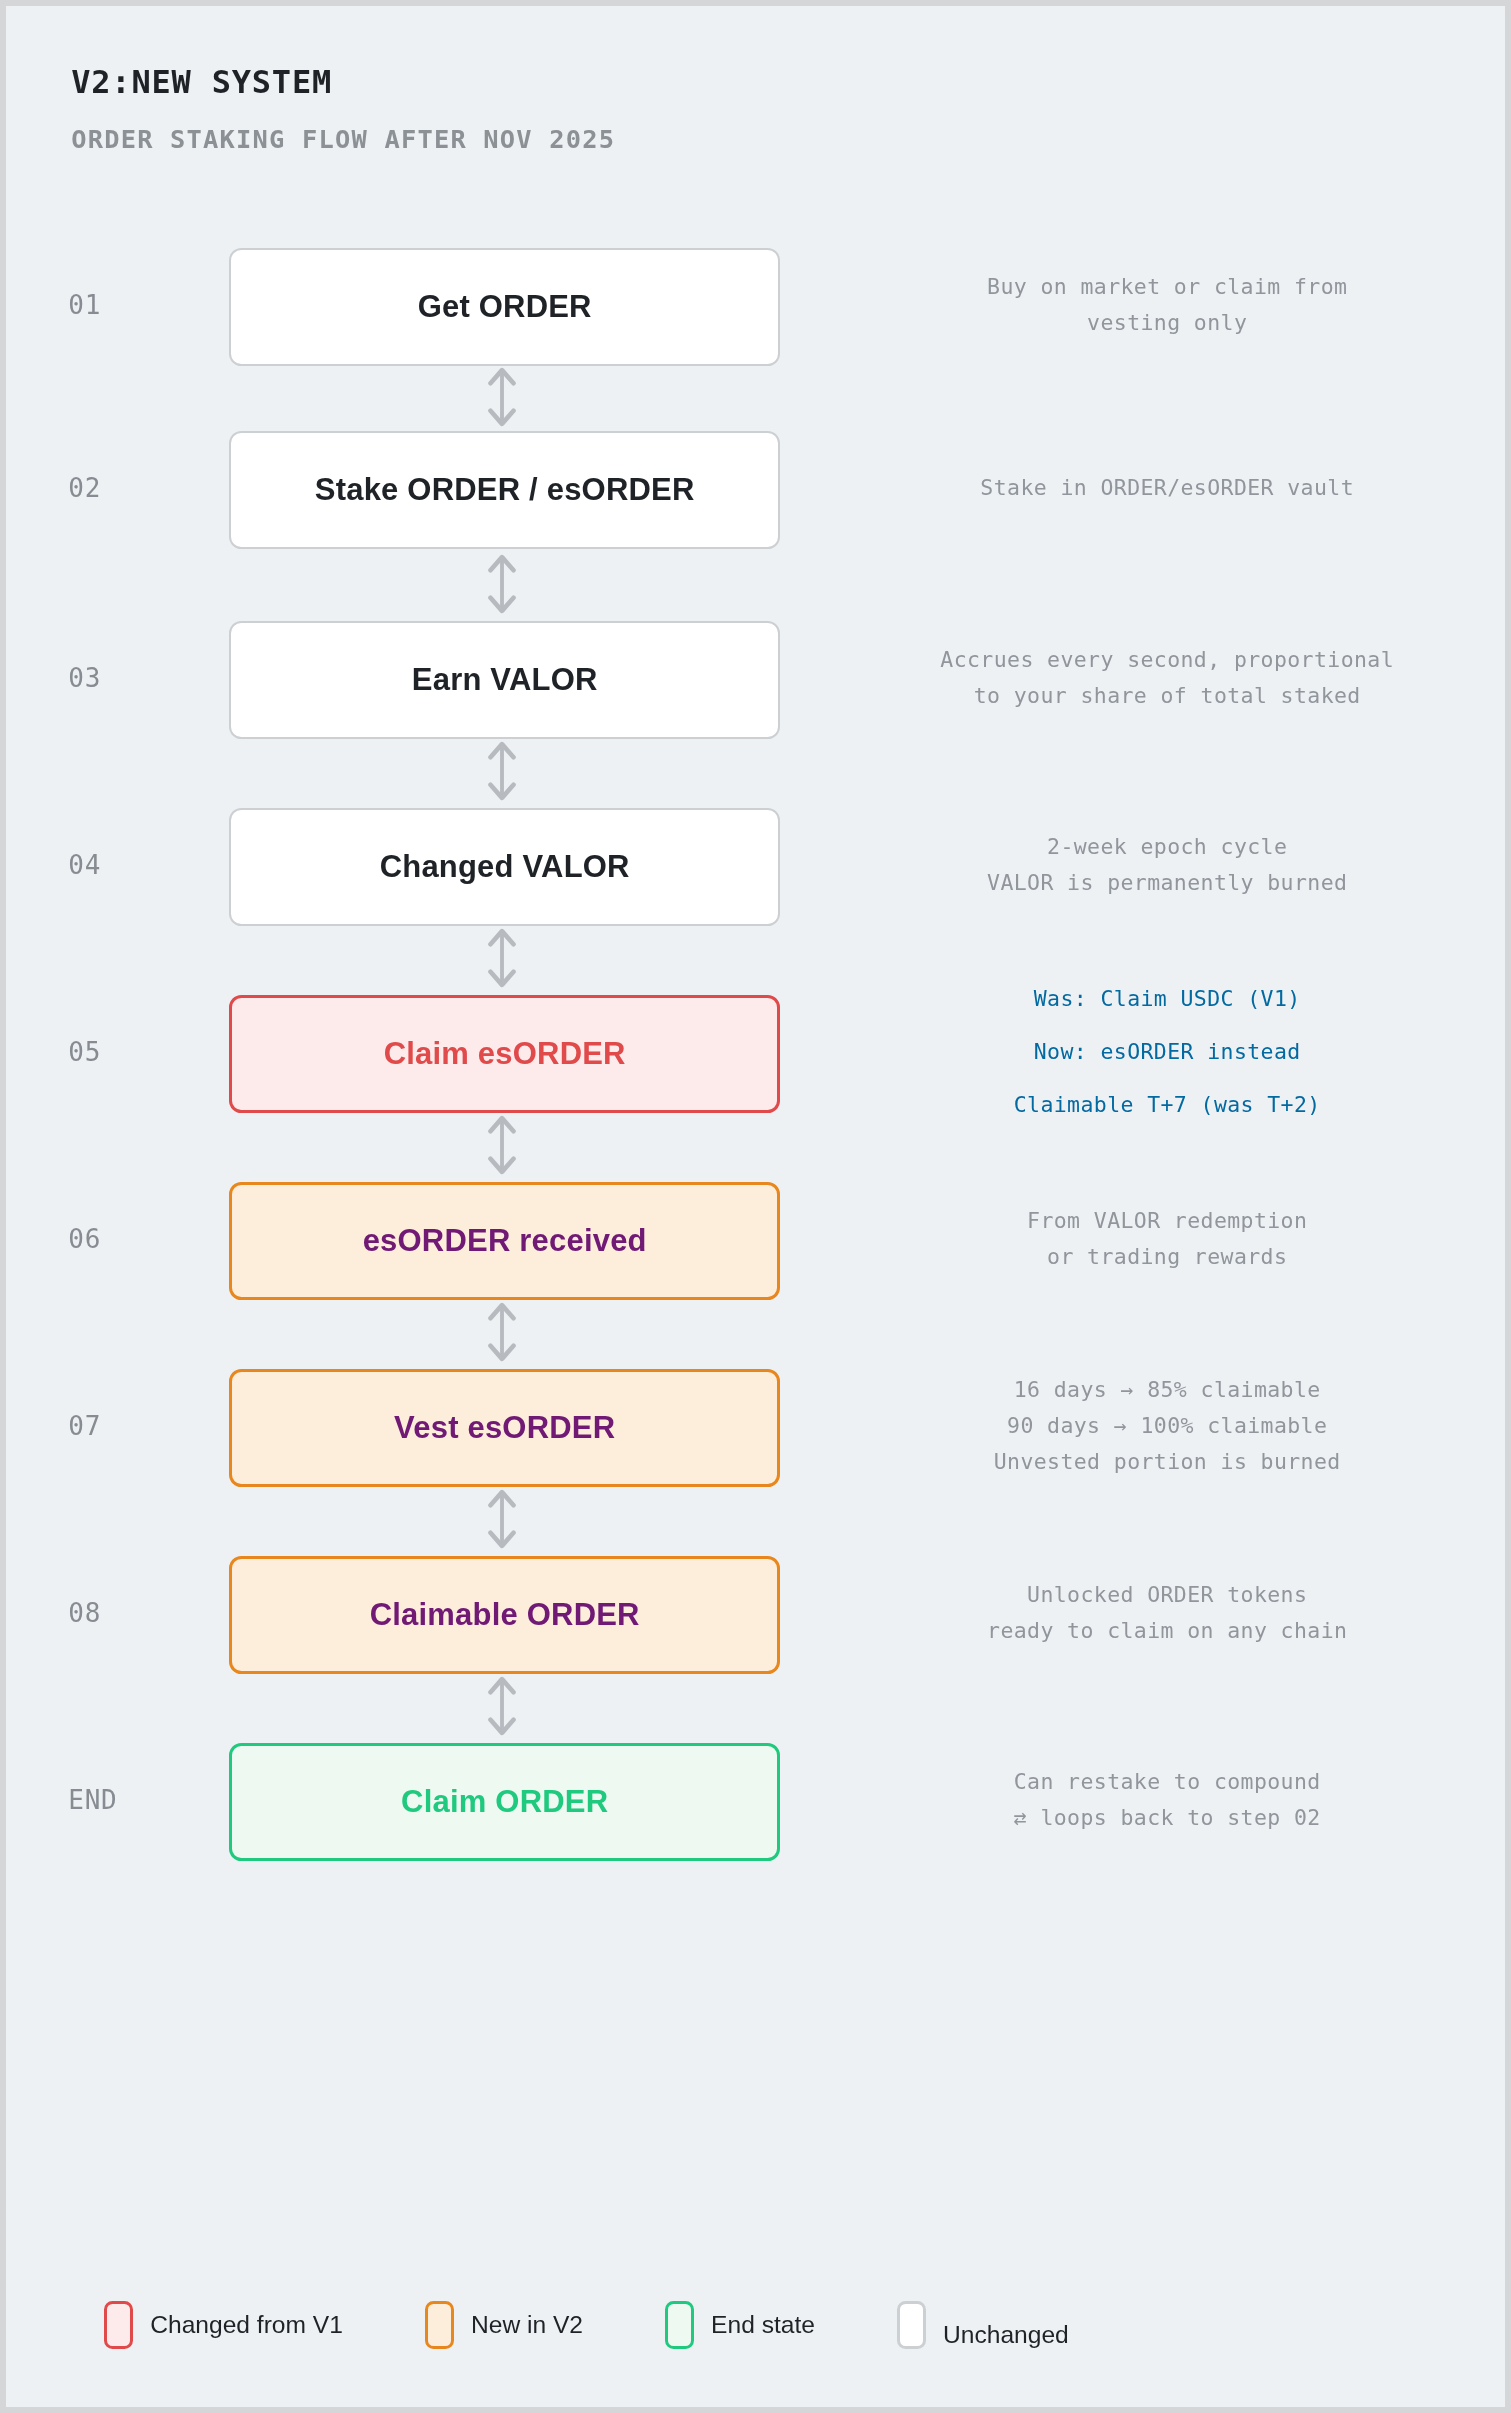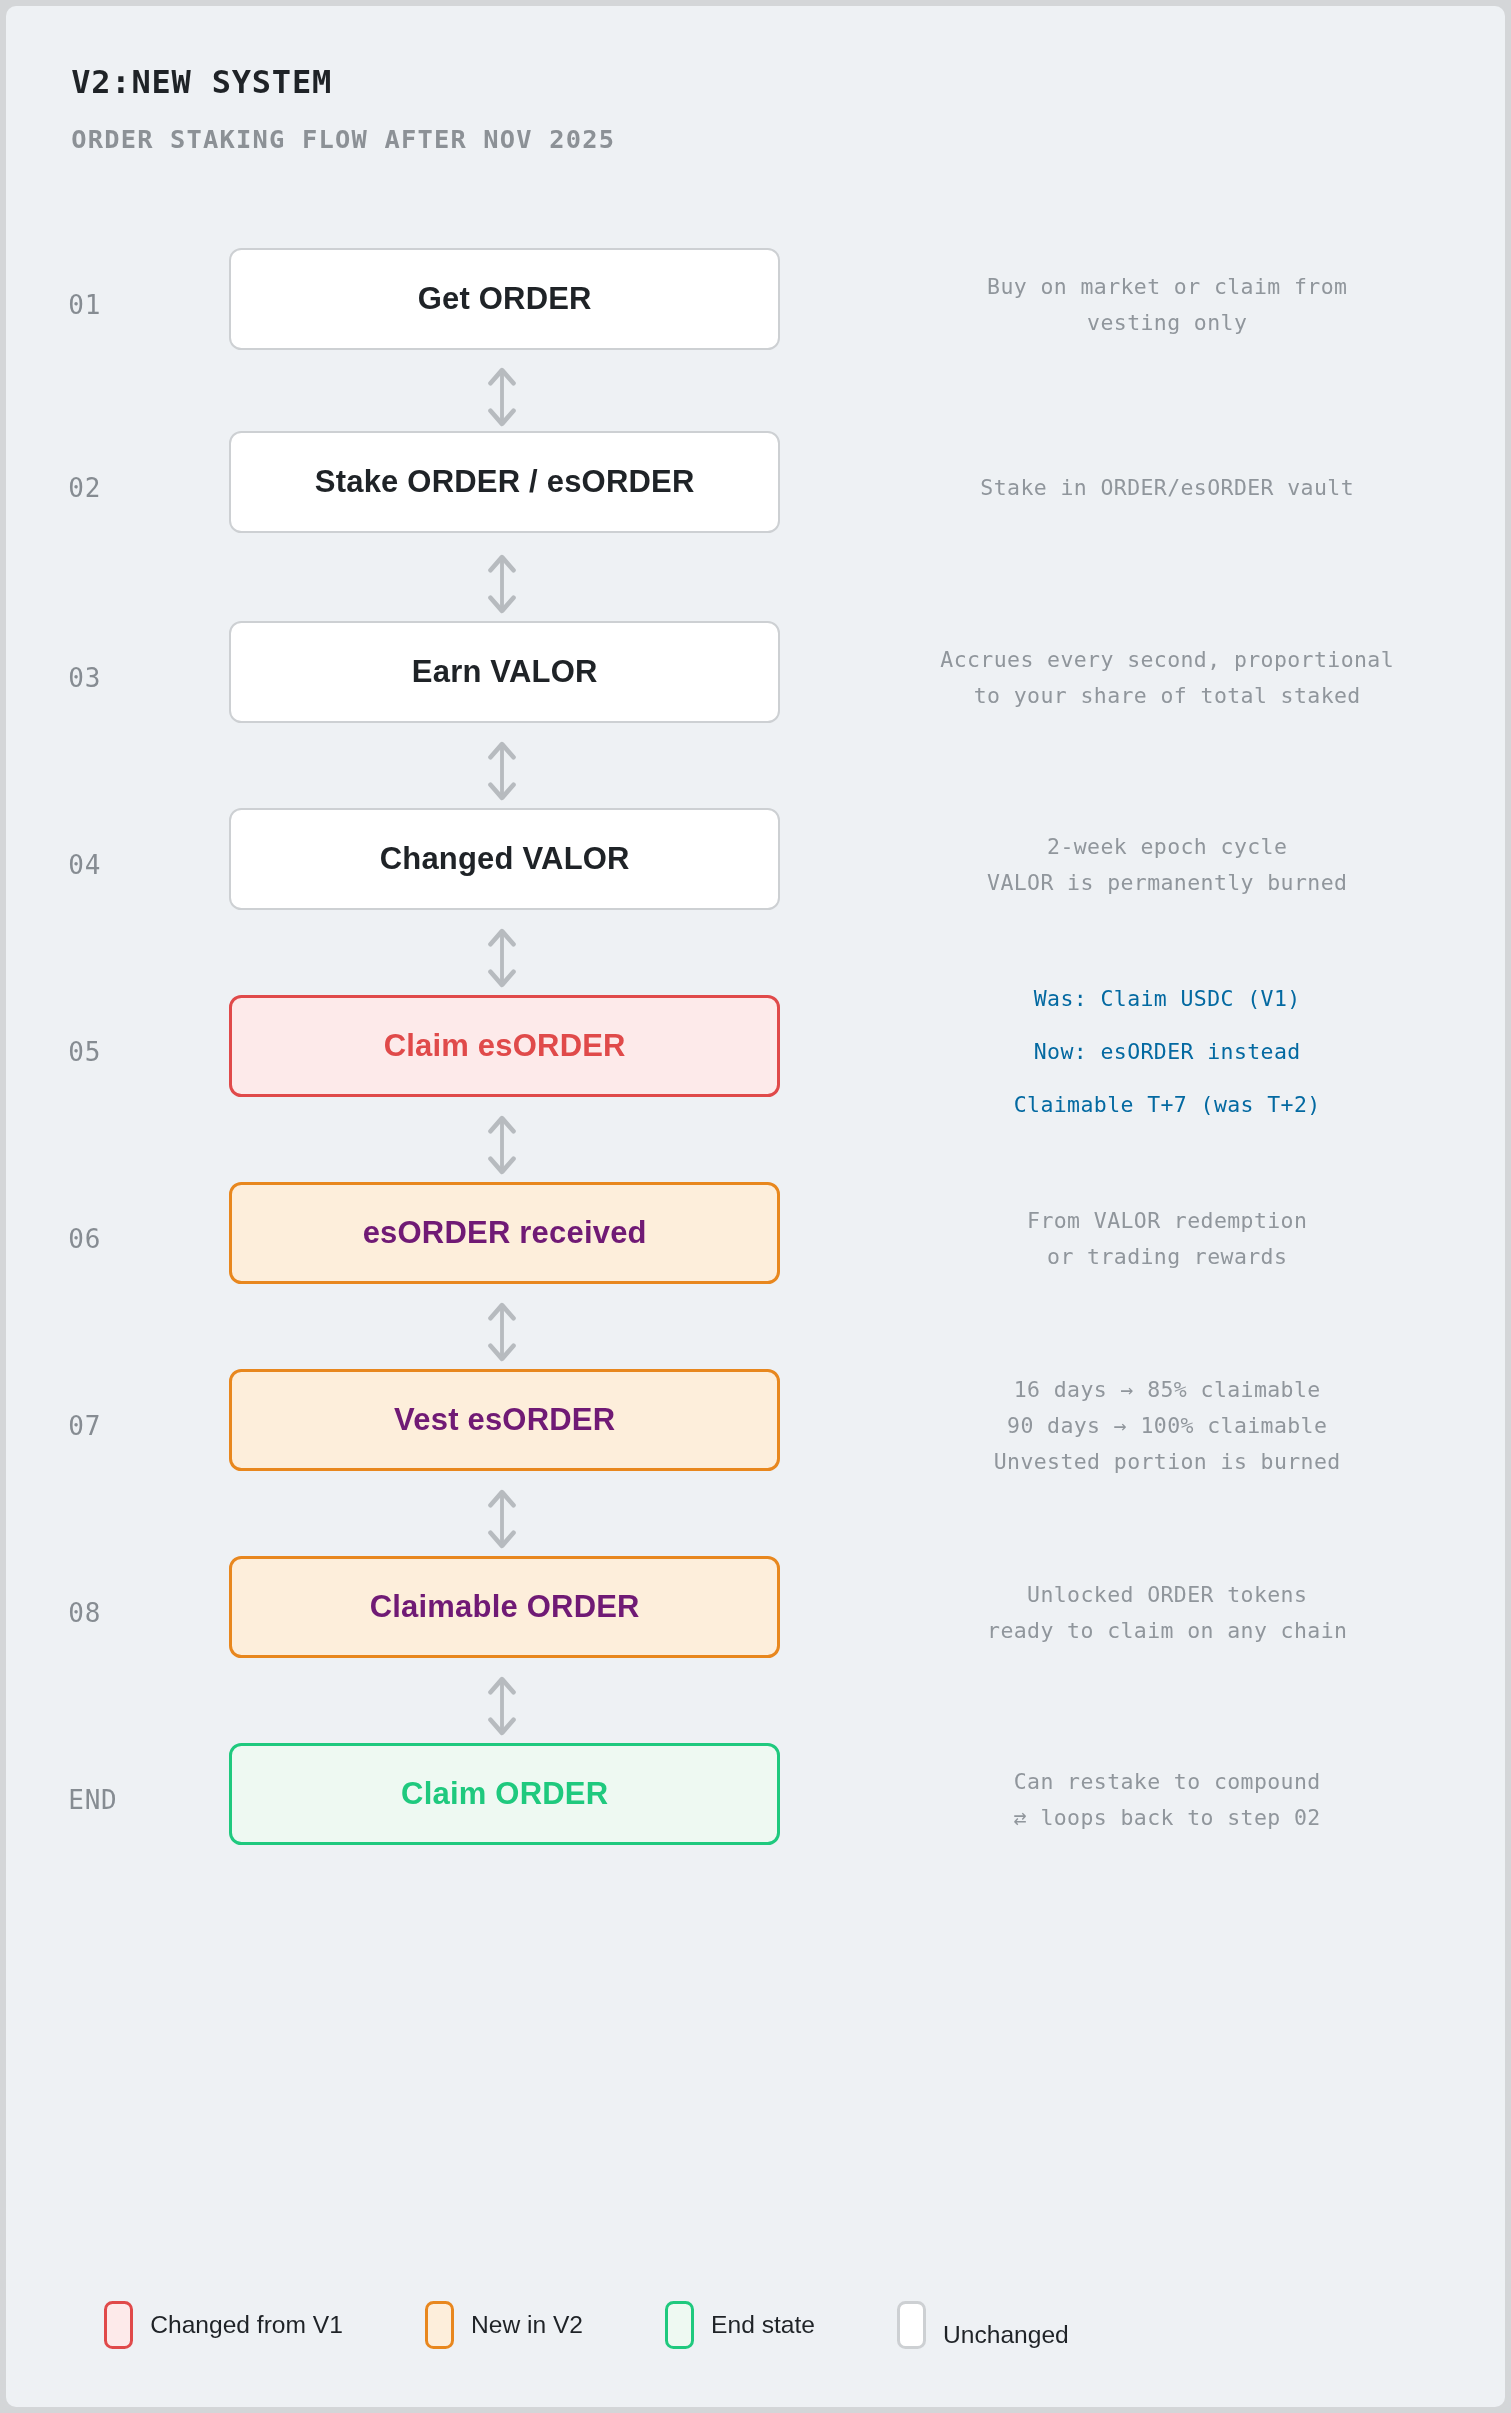--- a/index.html
+++ b/index.html
@@ -15,21 +15,20 @@
   }
 
   #canvas {
     position: absolute;
     left: 6.2px;
     top: 6.2px;
     width: 1499px;
     height: 2401px;
     background: #eef1f4;
     overflow: hidden;
-    border-radius: 10px;
   }
 
   
   #header { position: absolute; left: 65px; top: 60px; }
   #title {
     font-family: "DejaVu Sans Mono", monospace;
     font-size: 32px;
     font-weight: bold;
     color: #1f2327;
     letter-spacing: 0.8px;
@@ -71,21 +70,21 @@
     color: #868c92;
     letter-spacing: 0.8px;
     white-space: pre;
   }
 
   .node {
     position: absolute;
     left: 223px;
     top: 0;
     width: 551px;
-    height: 102px;
+    height: 118px;
     box-sizing: border-box;
     border-radius: 12.3px;
     display: flex;
     align-items: center;
     justify-content: center;
     font-family: "Liberation Sans", sans-serif;
     font-size: 31px;
     font-weight: bold;
     letter-spacing: 0.2px;
   }

